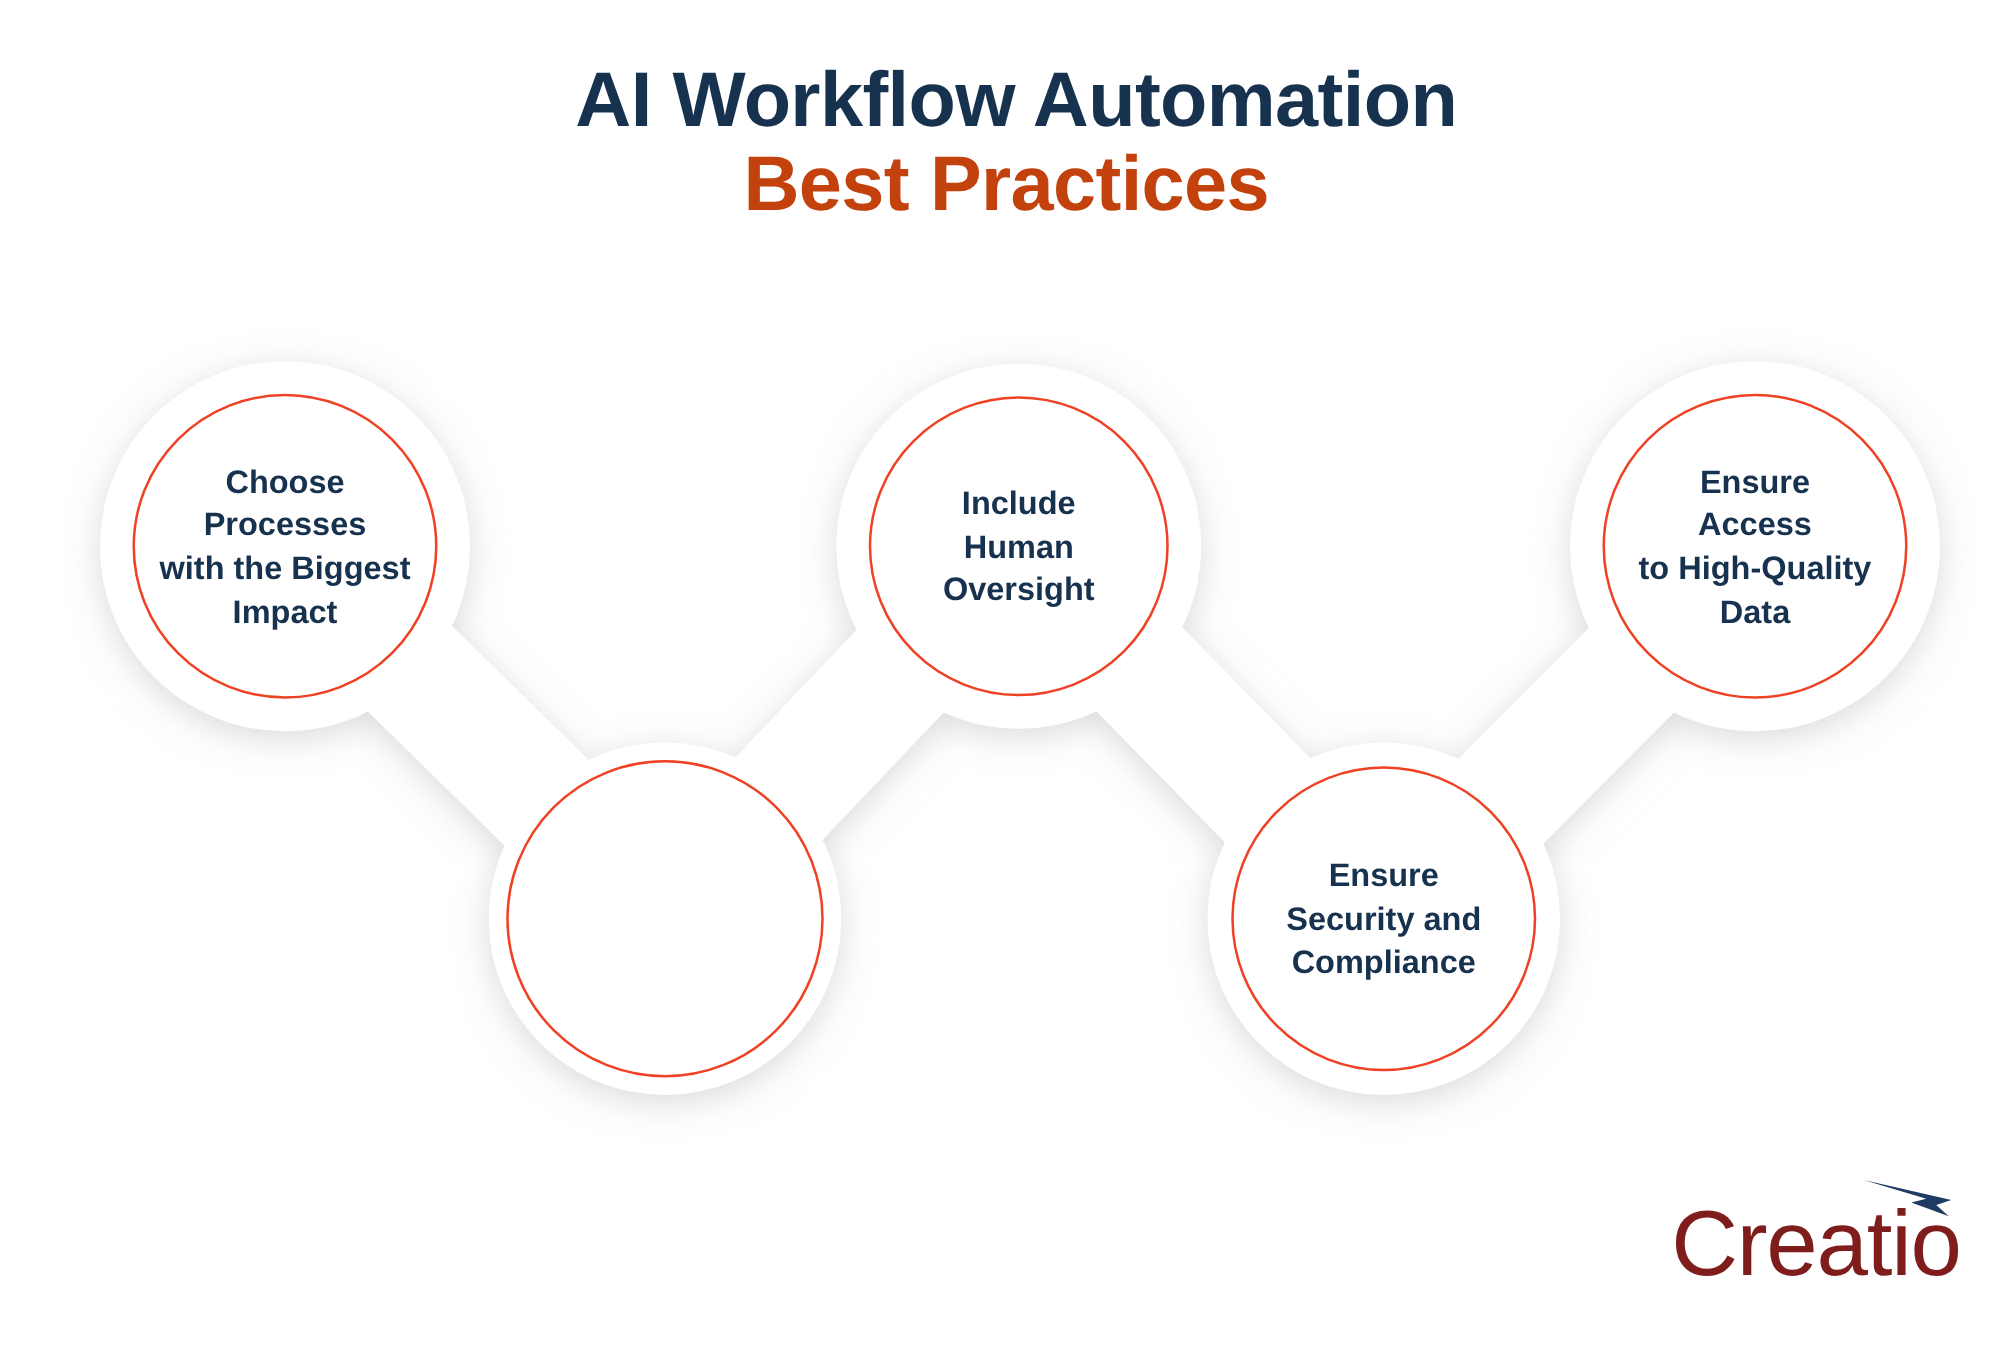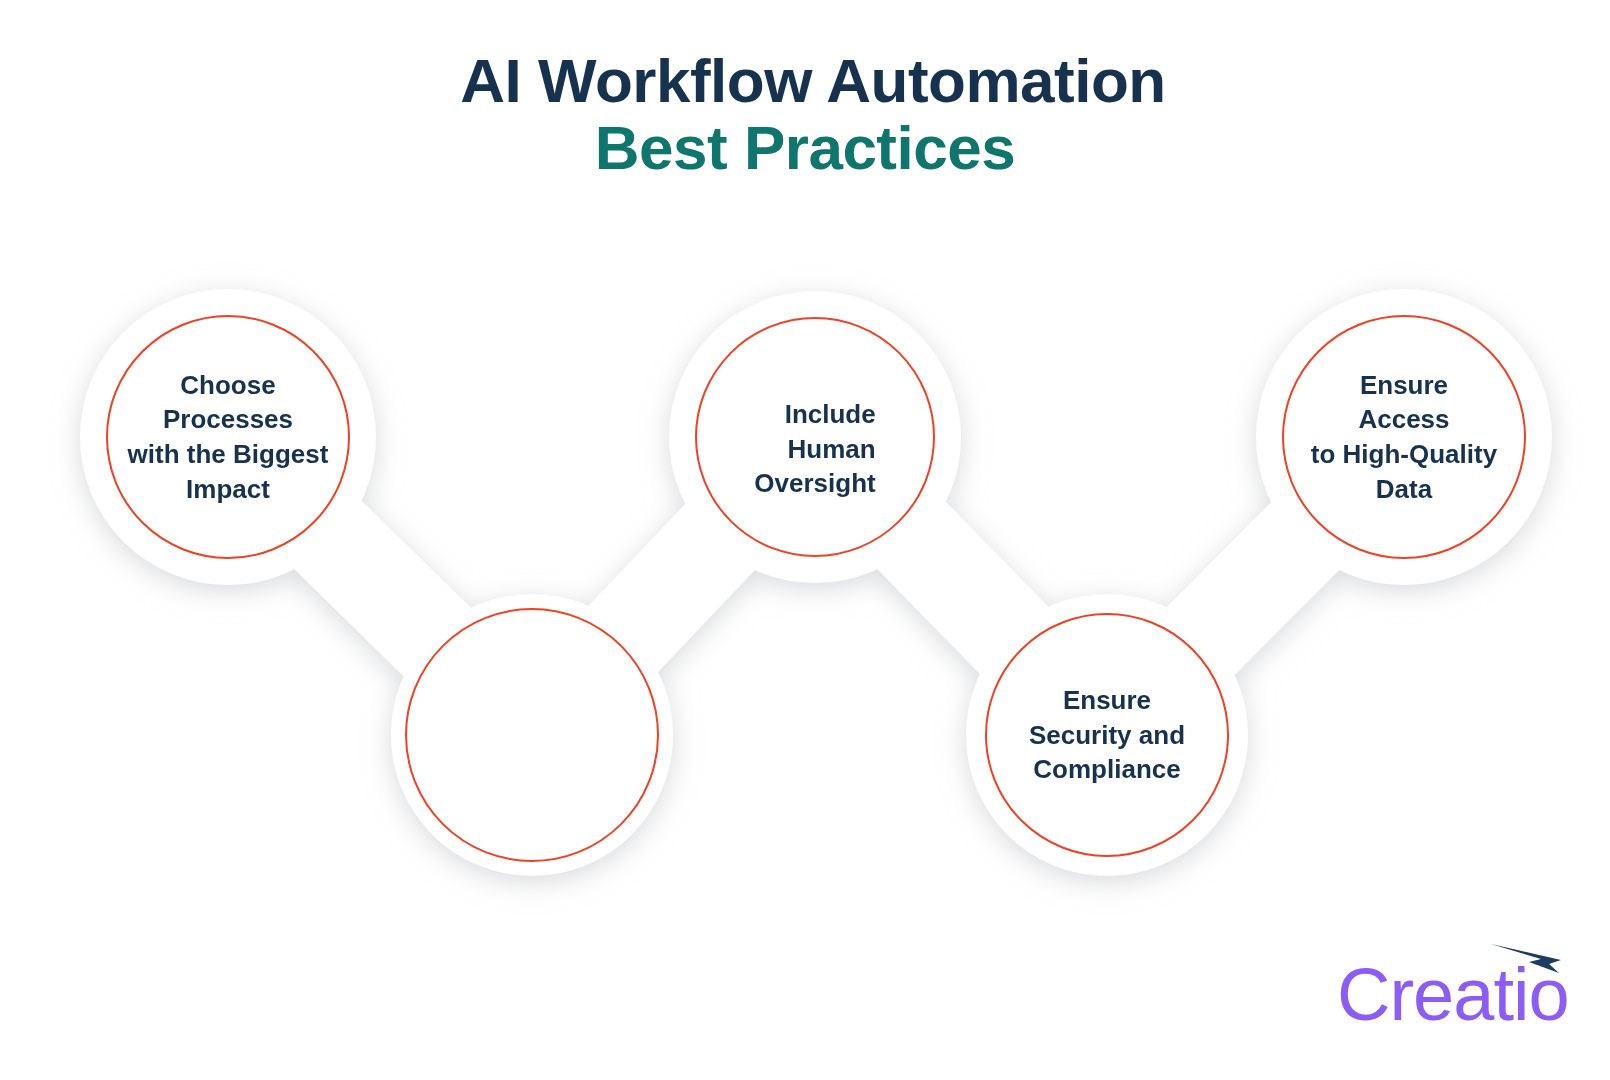--- a/index.html
+++ b/index.html
@@ -27,21 +27,21 @@
     text-align: center;
     line-height: 1.08;
   }
   .title-line {
     display: block;
     font-size: 62px;
     font-weight: 700;
     letter-spacing: -0.5px;
   }
   .title-line-1 { color: #17324f; padding-left: 16px; }
-  .title-line-2 { color: #0f766e; }
+  .title-line-2 { color: #c2410c; }
 
   
   #stage {
     position: absolute;
     left: 0;
     top: 0;
     width: 1610px;
     height: 1080px;
     margin-left: 32px;
   }
@@ -87,21 +87,21 @@
     top: 942px;
     width: 240px;
     height: 90px;
   }
   .logo-word {
     position: absolute;
     left: 0;
     top: 16px;
     font-size: 74px;
     font-weight: 400;
-    color: #8b5cf6;
+    color: #7f1d1d;
     letter-spacing: -1px;
     line-height: 1;
   }
   .logo-swoosh {
     position: absolute;
     left: 152px;
     top: 0px;
     width: 80px;
     height: 34px;
   }
@@ -161,21 +161,21 @@
     <div class="node" style="left:48px;  top:289px;  width:296px; height:296px;">
       <span class="node-label">Choose
 Processes
 with the Biggest
 Impact</span>
     </div>
 
     <div class="node-ring" style="left:373px; top:608px;  width:254px; height:254px;"></div>
 
     <div class="node-ring" style="left:663px; top:317px;  width:240px; height:240px;"></div>
-    <div class="node" style="left:637px; top:303px;  width:292px; height:292px;text-align:right;">
+    <div class="node" style="left:637px; top:291px;  width:292px; height:292px;">
       <span class="node-label">Include
 Human
 Oversight</span>
     </div>
 
     <div class="node-ring" style="left:953px; top:613px;  width:244px; height:244px;"></div>
     <div class="node" style="left:934px; top:594px;  width:282px; height:282px;">
       <span class="node-label">Ensure
 Security and
 Compliance</span>

